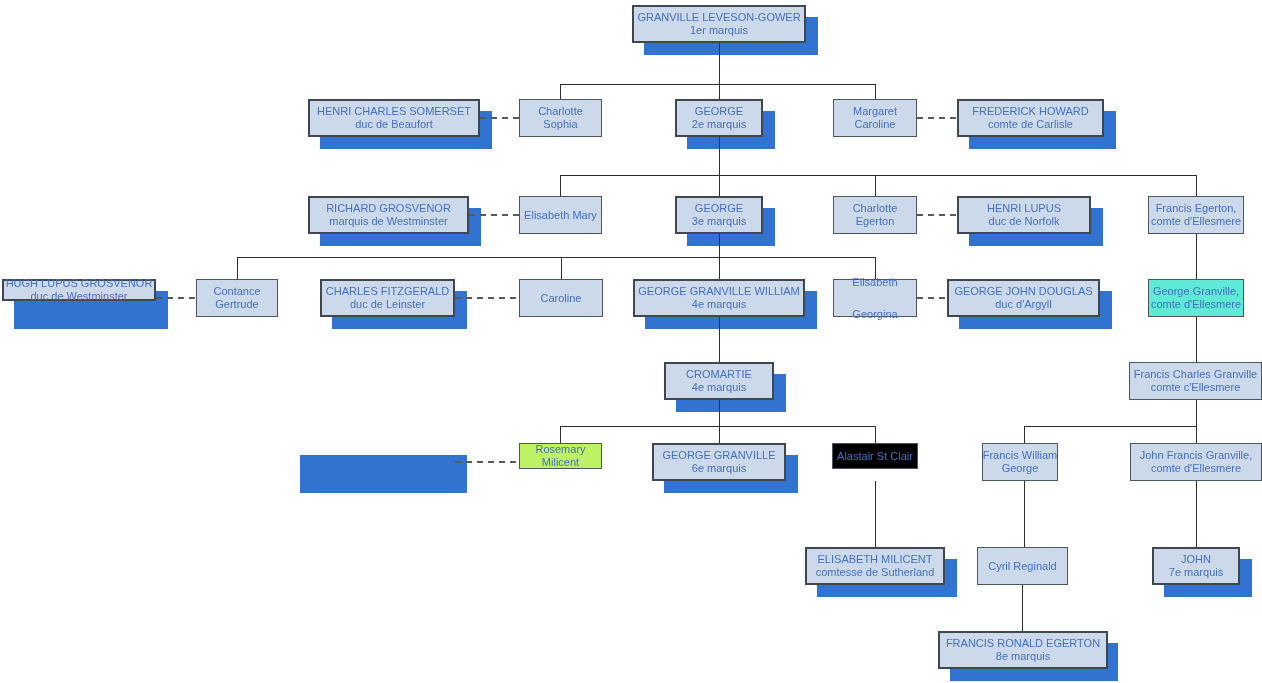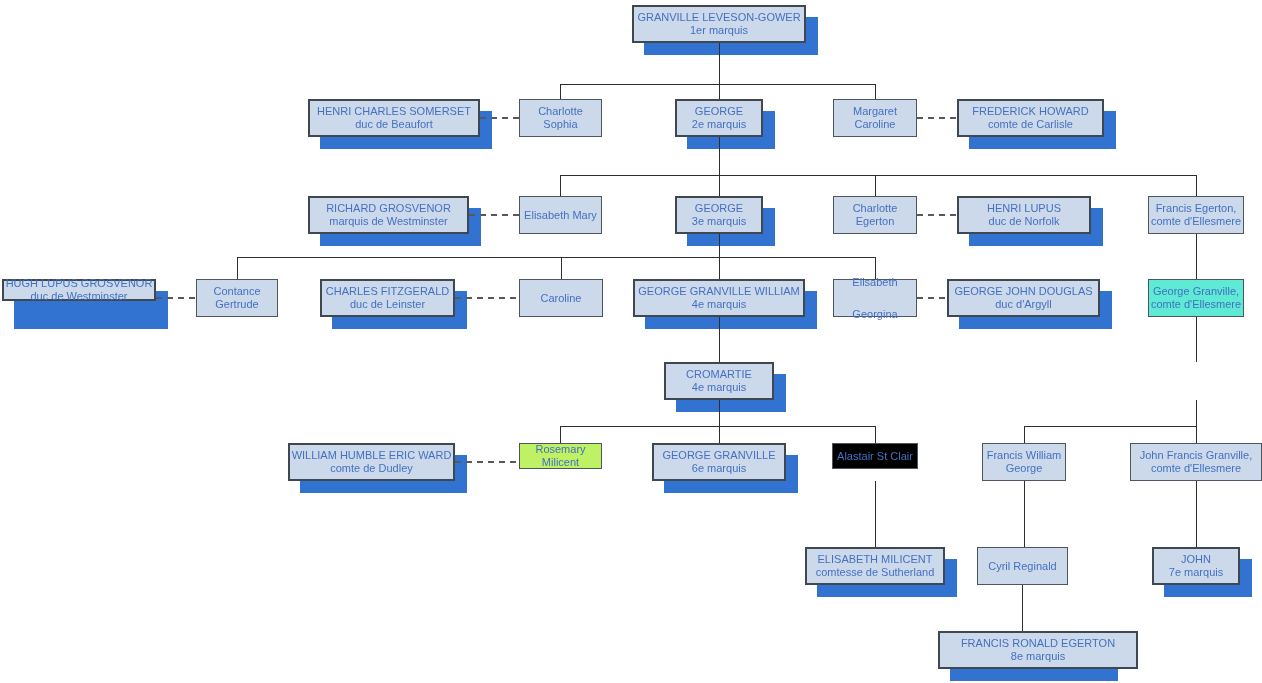--- a/index.html
+++ b/index.html
@@ -162,51 +162,51 @@
       <span class="l2">duc d'Argyll</span>
     </div>
     <div class="node minor" style="left: 1148px; top: 279px; width: 96px; height: 38px; background: #5eead4; border: 1px solid rgb(77, 86, 95); color: rgb(68, 112, 194); text-align: right;">
       <span class="l1">George Granville,</span>
       <span class="l2">comte d'Ellesmere</span>
     </div>
     <div class="node major" style="left: 664px; top: 362px; width: 110px; height: 38px; background: rgb(204, 217, 234); border: 2px solid rgb(63, 71, 80); color: rgb(68, 112, 194);">
       <span class="l1">CROMARTIE</span>
       <span class="l2">4e marquis</span>
     </div>
-    <div class="node major" style="left: 288px; top: 443px; width: 167px; height: 38px; background: rgb(204, 217, 234); border: 2px solid rgb(63, 71, 80); color: rgb(68, 112, 194);">
-      <span class="l1">WILLIAM HUMBLE ERIC WARD</span>
-      <span class="l2">comte de Dudley</span>
+    <div class="node minor" style="left: 1129px; top: 362px; width: 133px; height: 38px; background: rgb(204, 217, 234); border: 1px solid rgb(77, 86, 95); color: rgb(68, 112, 194);">
+      <span class="l1">Francis Charles Granville</span>
+      <span class="l2">comte c'Ellesmere</span>
     </div>
     <div class="node minor" style="left: 519px; top: 443px; width: 83px; height: 26px; background: #bef264; border: 1px solid rgb(77, 86, 95); color: rgb(68, 112, 194); justify-content: center;">
       <span class="l1">Rosemary</span>
       <span class="l2">Milicent</span>
     </div>
     <div class="node major" style="left: 652px; top: 443px; width: 134px; height: 38px; background: rgb(204, 217, 234); border: 2px solid rgb(63, 71, 80); color: rgb(68, 112, 194);">
       <span class="l1">GEORGE GRANVILLE</span>
       <span class="l2">6e marquis</span>
     </div>
     <div class="node minor" style="left: 832px; top: 443px; width: 86px; height: 26px; background: #000000; border: 1px solid rgb(77, 86, 95); color: rgb(68, 112, 194);">
       <span class="l1">Alastair St Clair</span>
     </div>
-    <div class="node minor" style="left: 982px; top: 443px; width: 84px; height: 38px; background: rgb(204, 217, 234); border: 1px solid rgb(77, 86, 95); color: rgb(68, 112, 194);">
+    <div class="node minor" style="left: 982px; top: 443px; width: 76px; height: 38px; background: rgb(204, 217, 234); border: 1px solid rgb(77, 86, 95); color: rgb(68, 112, 194);">
       <span class="l1">Francis William</span>
       <span class="l2">George</span>
     </div>
     <div class="node minor" style="left: 1130px; top: 443px; width: 132px; height: 38px; background: rgb(204, 217, 234); border: 1px solid rgb(77, 86, 95); color: rgb(68, 112, 194);">
       <span class="l1">John Francis Granville,</span>
       <span class="l2">comte d'Ellesmere</span>
     </div>
     <div class="node major" style="left: 805px; top: 547px; width: 140px; height: 38px; background: rgb(204, 217, 234); border: 2px solid rgb(63, 71, 80); color: rgb(68, 112, 194);">
       <span class="l1">ELISABETH MILICENT</span>
       <span class="l2">comtesse de Sutherland</span>
     </div>
     <div class="node minor" style="left: 977px; top: 547px; width: 91px; height: 38px; background: rgb(204, 217, 234); border: 1px solid rgb(77, 86, 95); color: rgb(68, 112, 194);">
       <span class="l1">Cyril Reginald</span>
     </div>
     <div class="node major" style="left: 1152px; top: 547px; width: 88px; height: 38px; background: rgb(204, 217, 234); border: 2px solid rgb(63, 71, 80); color: rgb(68, 112, 194);">
       <span class="l1">JOHN</span>
       <span class="l2">7e marquis</span>
     </div>
-    <div class="node major" style="left: 938px; top: 631px; width: 200px; height: 38px; background: rgb(204, 217, 234); border: 2px solid rgb(63, 71, 80); color: rgb(68, 112, 194);">
+    <div class="node major" style="left: 938px; top: 631px; width: 170px; height: 38px; background: rgb(204, 217, 234); border: 2px solid rgb(63, 71, 80); color: rgb(68, 112, 194);">
       <span class="l1">FRANCIS RONALD EGERTON</span>
       <span class="l2">8e marquis</span>
     </div>
   </div>
 
 </body></html>

